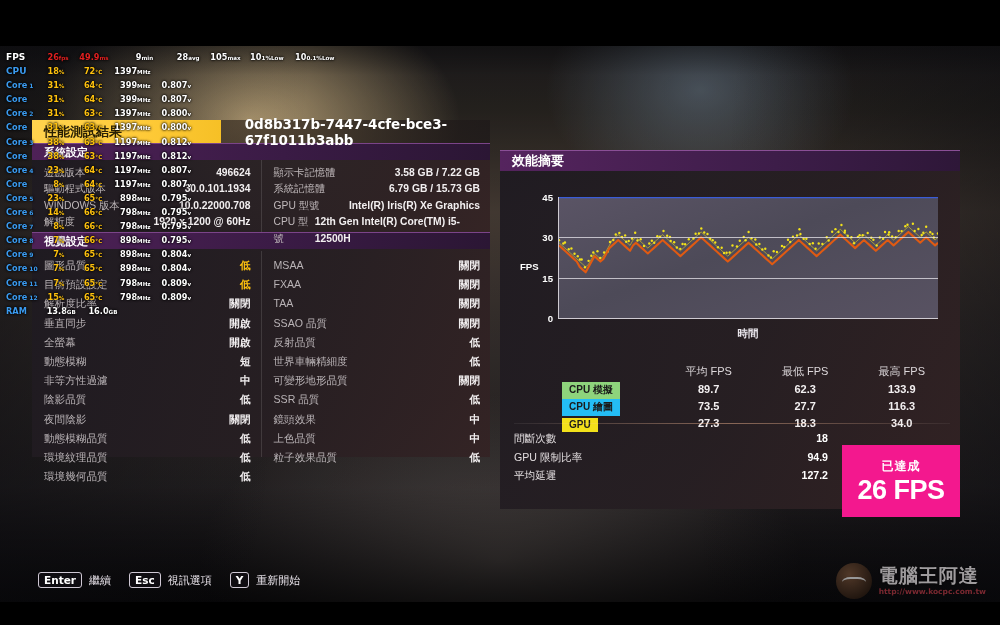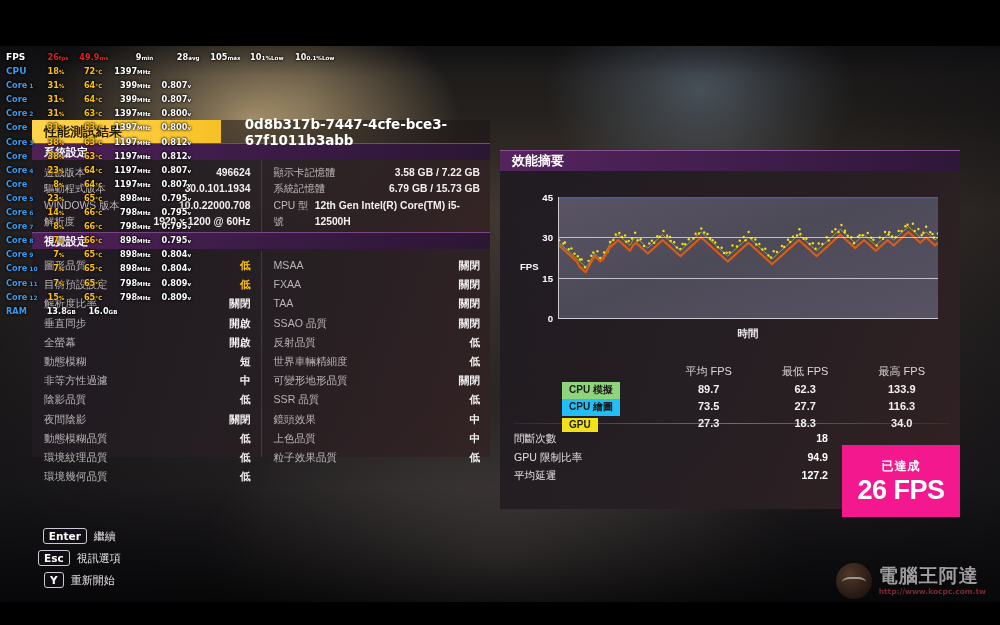--- a/index.html
+++ b/index.html
@@ -132,22 +132,22 @@
 
   
   #score{ position:absolute; right:0px; top:274px; width:118px; height:72px;
     background:#f3188e; display:flex; flex-direction:column; align-items:center;
     justify-content:center; z-index:25;}
   #score .ach{ color:#fff; font-size:12px; font-weight:bold; letter-spacing:1px; }
   #score .big{ color:#fff; font-size:27px; font-weight:bold; line-height:30px;
     letter-spacing:-.5px; }
 
   
-  #keys{ position:absolute; left:38px; bottom:37px; display:flex; gap:6px;
-         z-index:30; align-items:center;flex-direction:column;}
+  #keys{ position:absolute; left:38px; bottom:37px; display:flex; gap:18px;
+         z-index:30; align-items:center;}
   .khint{ display:flex; align-items:center; gap:7px; }
   .kbox{ border:1px solid #cfc8d4; border-radius:3px; padding:1px 5px;
     color:#fff; font-size:10.5px; font-weight:bold; background:rgba(20,16,24,.5);
     font-family:"DejaVu Sans", sans-serif;}
   .ktxt{ color:#e8e3ea; font-size:11px; }
 
   
   #wm{ position:absolute; right:14px; bottom:26px; display:flex; align-items:center;
        gap:7px; z-index:30; opacity:.72; }
   #wmface{ width:36px; height:36px; border-radius:50%;
@@ -334,20 +334,24 @@
  </div>
       </div>
     <div class="kv-col right" id="sys-right">
  <div class="kv">
    <span class="k">顯示卡記憶體</span>
    <span class="v">3.58 GB / 7.22 GB</span>
  </div>
  <div class="kv">
    <span class="k">系統記憶體</span>
    <span class="v">6.79 GB / 15.73 GB</span>
+ </div>
+ <div class="kv">
+   <span class="k">GPU 型號</span>
+   <span class="v">Intel(R) Iris(R) Xe Graphics</span>
  </div>
  <div class="kv">
    <span class="k">CPU 型號</span>
    <span class="v">12th Gen Intel(R) Core(TM) i5-12500H</span>
  </div>
       </div>
   </div>
 
   <div class="pan-hdr sec-hdr">視覺設定</div>
   <div class="pan-body kv-wrap" id="vizbody">

